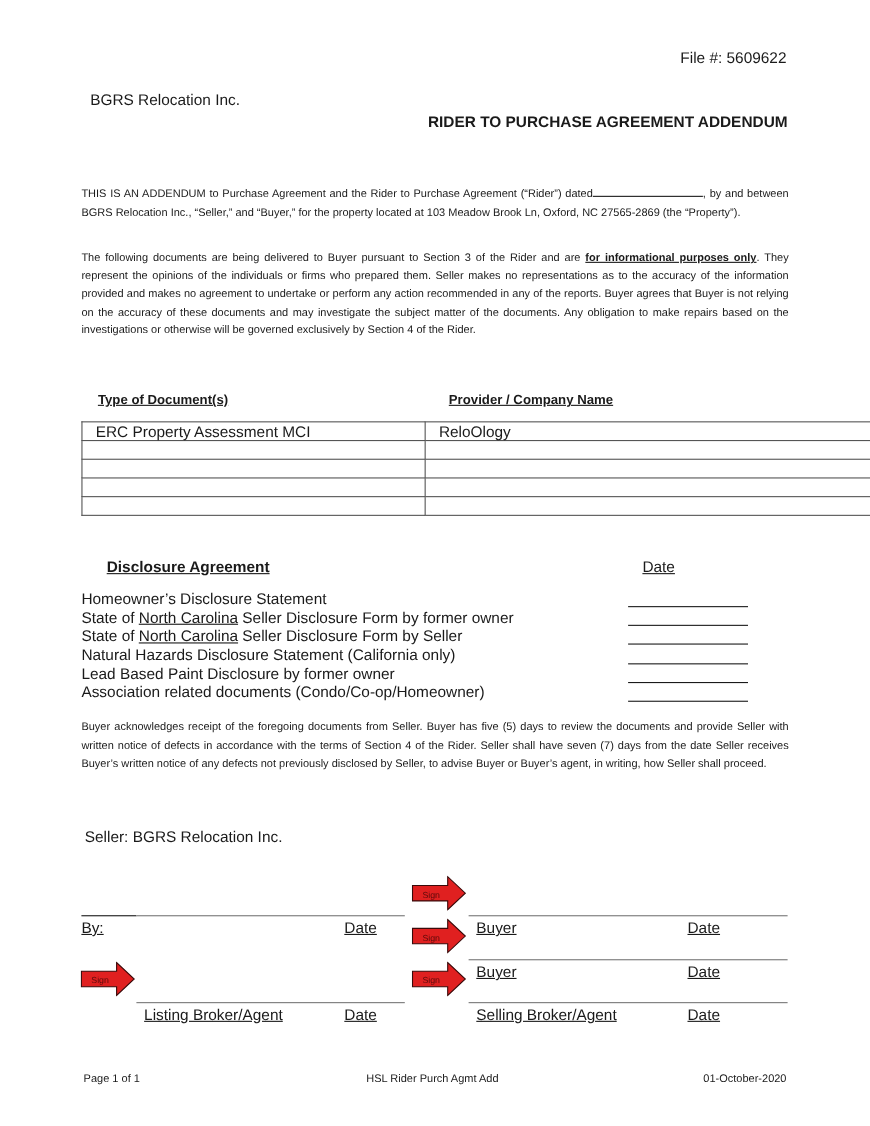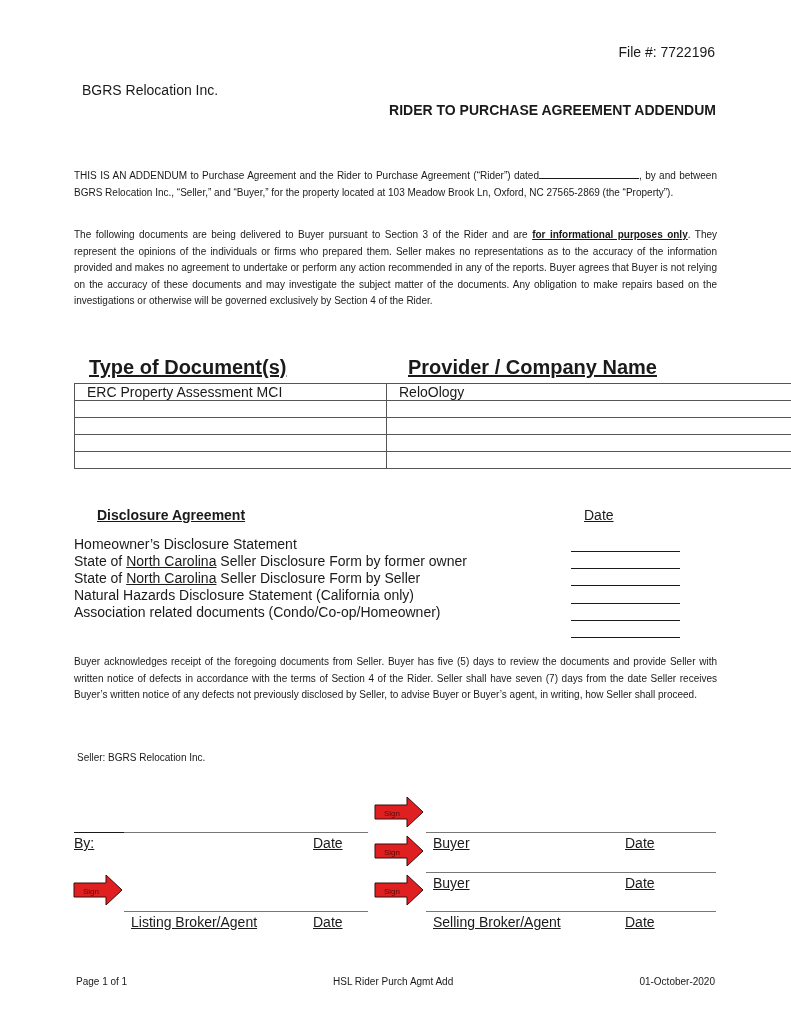--- a/index.html
+++ b/index.html
@@ -8,42 +8,42 @@
     .abs { position: absolute; }
     .file-no { right: 76px; top: 44px; font-size: 14px; }
     .company { left: 82px; top: 82px; font-size: 14px; }
     .title { right: 75px; top: 102px; font-size: 14px; font-weight: bold; text-align: center; }
     .para { left: 74px; width: 643px; font-size: 10px; line-height: 16.5px; text-align: justify; margin: 0; }
     .p1 { top: 166px; }
     .p2 { top: 227px; }
     .p3 { top: 654px; }
     .uline-bold { font-weight: bold; text-decoration: underline; }
     .blank { display: inline-block; width: 100px; border-bottom: 1px solid #1a1a1a; height: 12px; }
-    .th { font-size: 20px; font-weight: bold; text-decoration: underline; top: 356px; }
+    .th { font-size: 12px; font-weight: bold; text-decoration: underline; top: 356px; }
     .th1 { left: 89px; }
     .th2 { left: 408px; }
     table.docs { position: absolute; left: 74px; top: 383px; width: 754px; border-collapse: collapse; }
     table.docs td { border: 1px solid #555; height: 16px; padding: 0 12px; font-size: 14px; line-height: 16px; }
     table.docs td.c1 { width: 287px; }
     .ds-head { left: 97px; top: 507px; font-size: 14px; font-weight: bold; text-decoration: underline; }
     .date-head { left: 584px; top: 507px; font-size: 14px; text-decoration: underline; }
     .ds-list { left: 74px; top: 536px; font-size: 14px; line-height: 17px; margin: 0; padding: 0; list-style: none; }
     .ds-list u { text-decoration: underline; }
     .date-line { position: absolute; left: 571px; width: 109px; border-bottom: 1px solid #1a1a1a; }
-    .seller { left: 77px; top: 752px; font-size: 10px; }
+    .seller { left: 77px; top: 752px; font-size: 14px; }
     .sig-line { position: absolute; height: 0; border-top: 1.5px solid #777; }
     .sig-line.dark { border-top-color: #1a1a1a; }
     .lbl { position: absolute; font-size: 14px; text-decoration: underline; }
     .arrow { position: absolute; width: 50px; height: 32px; }
     .footer { top: 976px; font-size: 10px; }
   </style>
 </head>
 <body>
 
-<div class="abs file-no">File #: 7722196</div>
+<div class="abs file-no">File #: 5609622</div>
 <div class="abs company">BGRS Relocation Inc.</div>
 <div class="abs title">RIDER TO PURCHASE AGREEMENT ADDENDUM</div>
 
 <p class="abs para p1"><span>THIS IS AN ADDENDUM to Purchase Agreement and the Rider to Purchase Agreement (“Rider”) dated</span><span class="blank"></span><span>, by and between BGRS Relocation Inc., “Seller,” and “Buyer,” for the property located at 103 Meadow Brook Ln, Oxford, NC 27565-2869 (the “Property”).</span></p>
 
 <p class="abs para p2"><span>The following documents are being delivered to Buyer pursuant to Section 3 of the Rider and are </span><span class="uline-bold">for informational purposes only</span><span>. They represent the opinions of the individuals or firms who prepared them. Seller makes no representations as to the accuracy of the information provided and makes no agreement to undertake or perform any action recommended in any of the reports.  Buyer agrees that Buyer is not relying on the accuracy of these documents and may investigate the subject matter of the documents. Any obligation to make repairs based on the investigations or otherwise will be governed exclusively by Section 4 of the Rider.</span></p>
 
 <div class="abs th th1">Type of Document(s)</div>
 <div class="abs th th2">Provider / Company Name</div>
 
@@ -73,20 +73,21 @@
 </table>
 
 <div class="abs ds-head">Disclosure Agreement</div>
 <div class="abs date-head">Date</div>
 
 <ul class="abs ds-list">
   <li><span>Homeowner’s Disclosure Statement</span><u></u><span></span></li>
   <li><span>State of </span><u>North Carolina</u><span> Seller Disclosure Form by former owner</span></li>
   <li><span>State of </span><u>North Carolina</u><span> Seller Disclosure Form by Seller</span></li>
   <li><span>Natural Hazards Disclosure Statement (California only)</span><u></u><span></span></li>
+  <li><span>Lead Based Paint Disclosure by former owner</span><u></u><span></span></li>
   <li><span>Association related documents (Condo/Co-op/Homeowner)</span><u></u><span></span></li>
 </ul>
 
 <div class="date-line" style="top:551px;"></div>
 <div class="date-line" style="top:568px;"></div>
 <div class="date-line" style="top:585px;"></div>
 <div class="date-line" style="top:603px;"></div>
 <div class="date-line" style="top:620px;"></div>
 <div class="date-line" style="top:637px;"></div>
 

